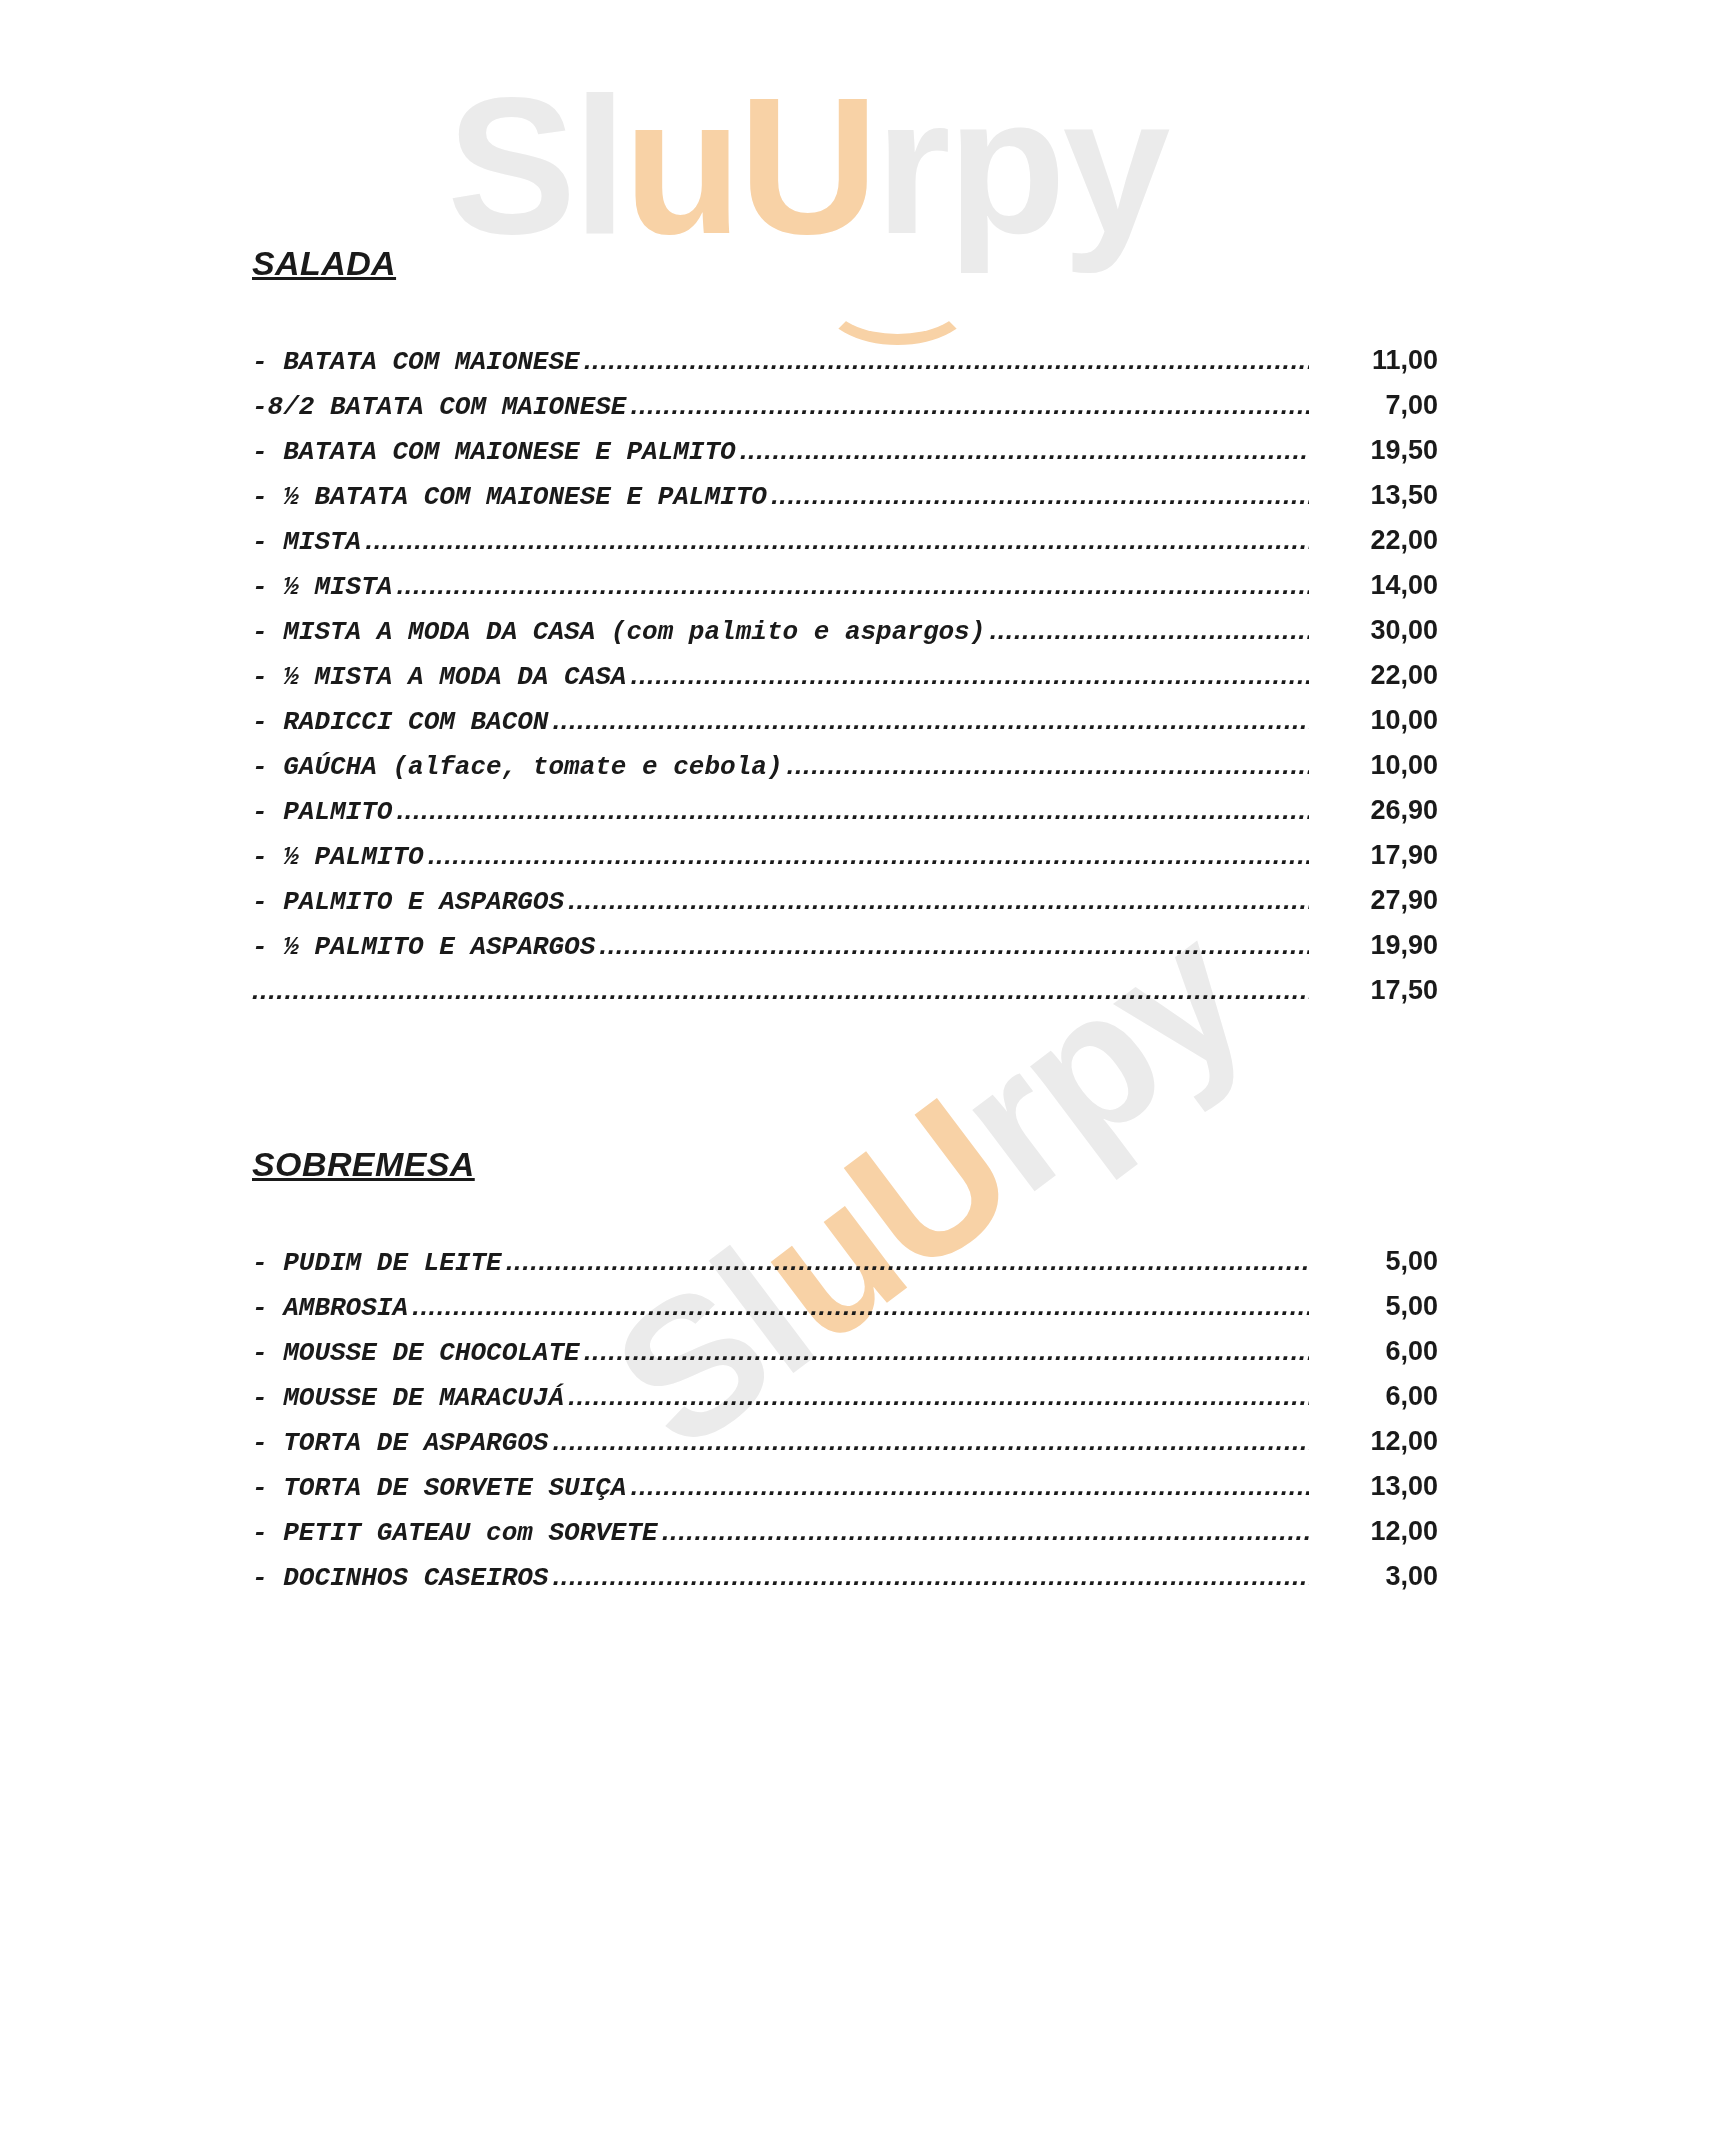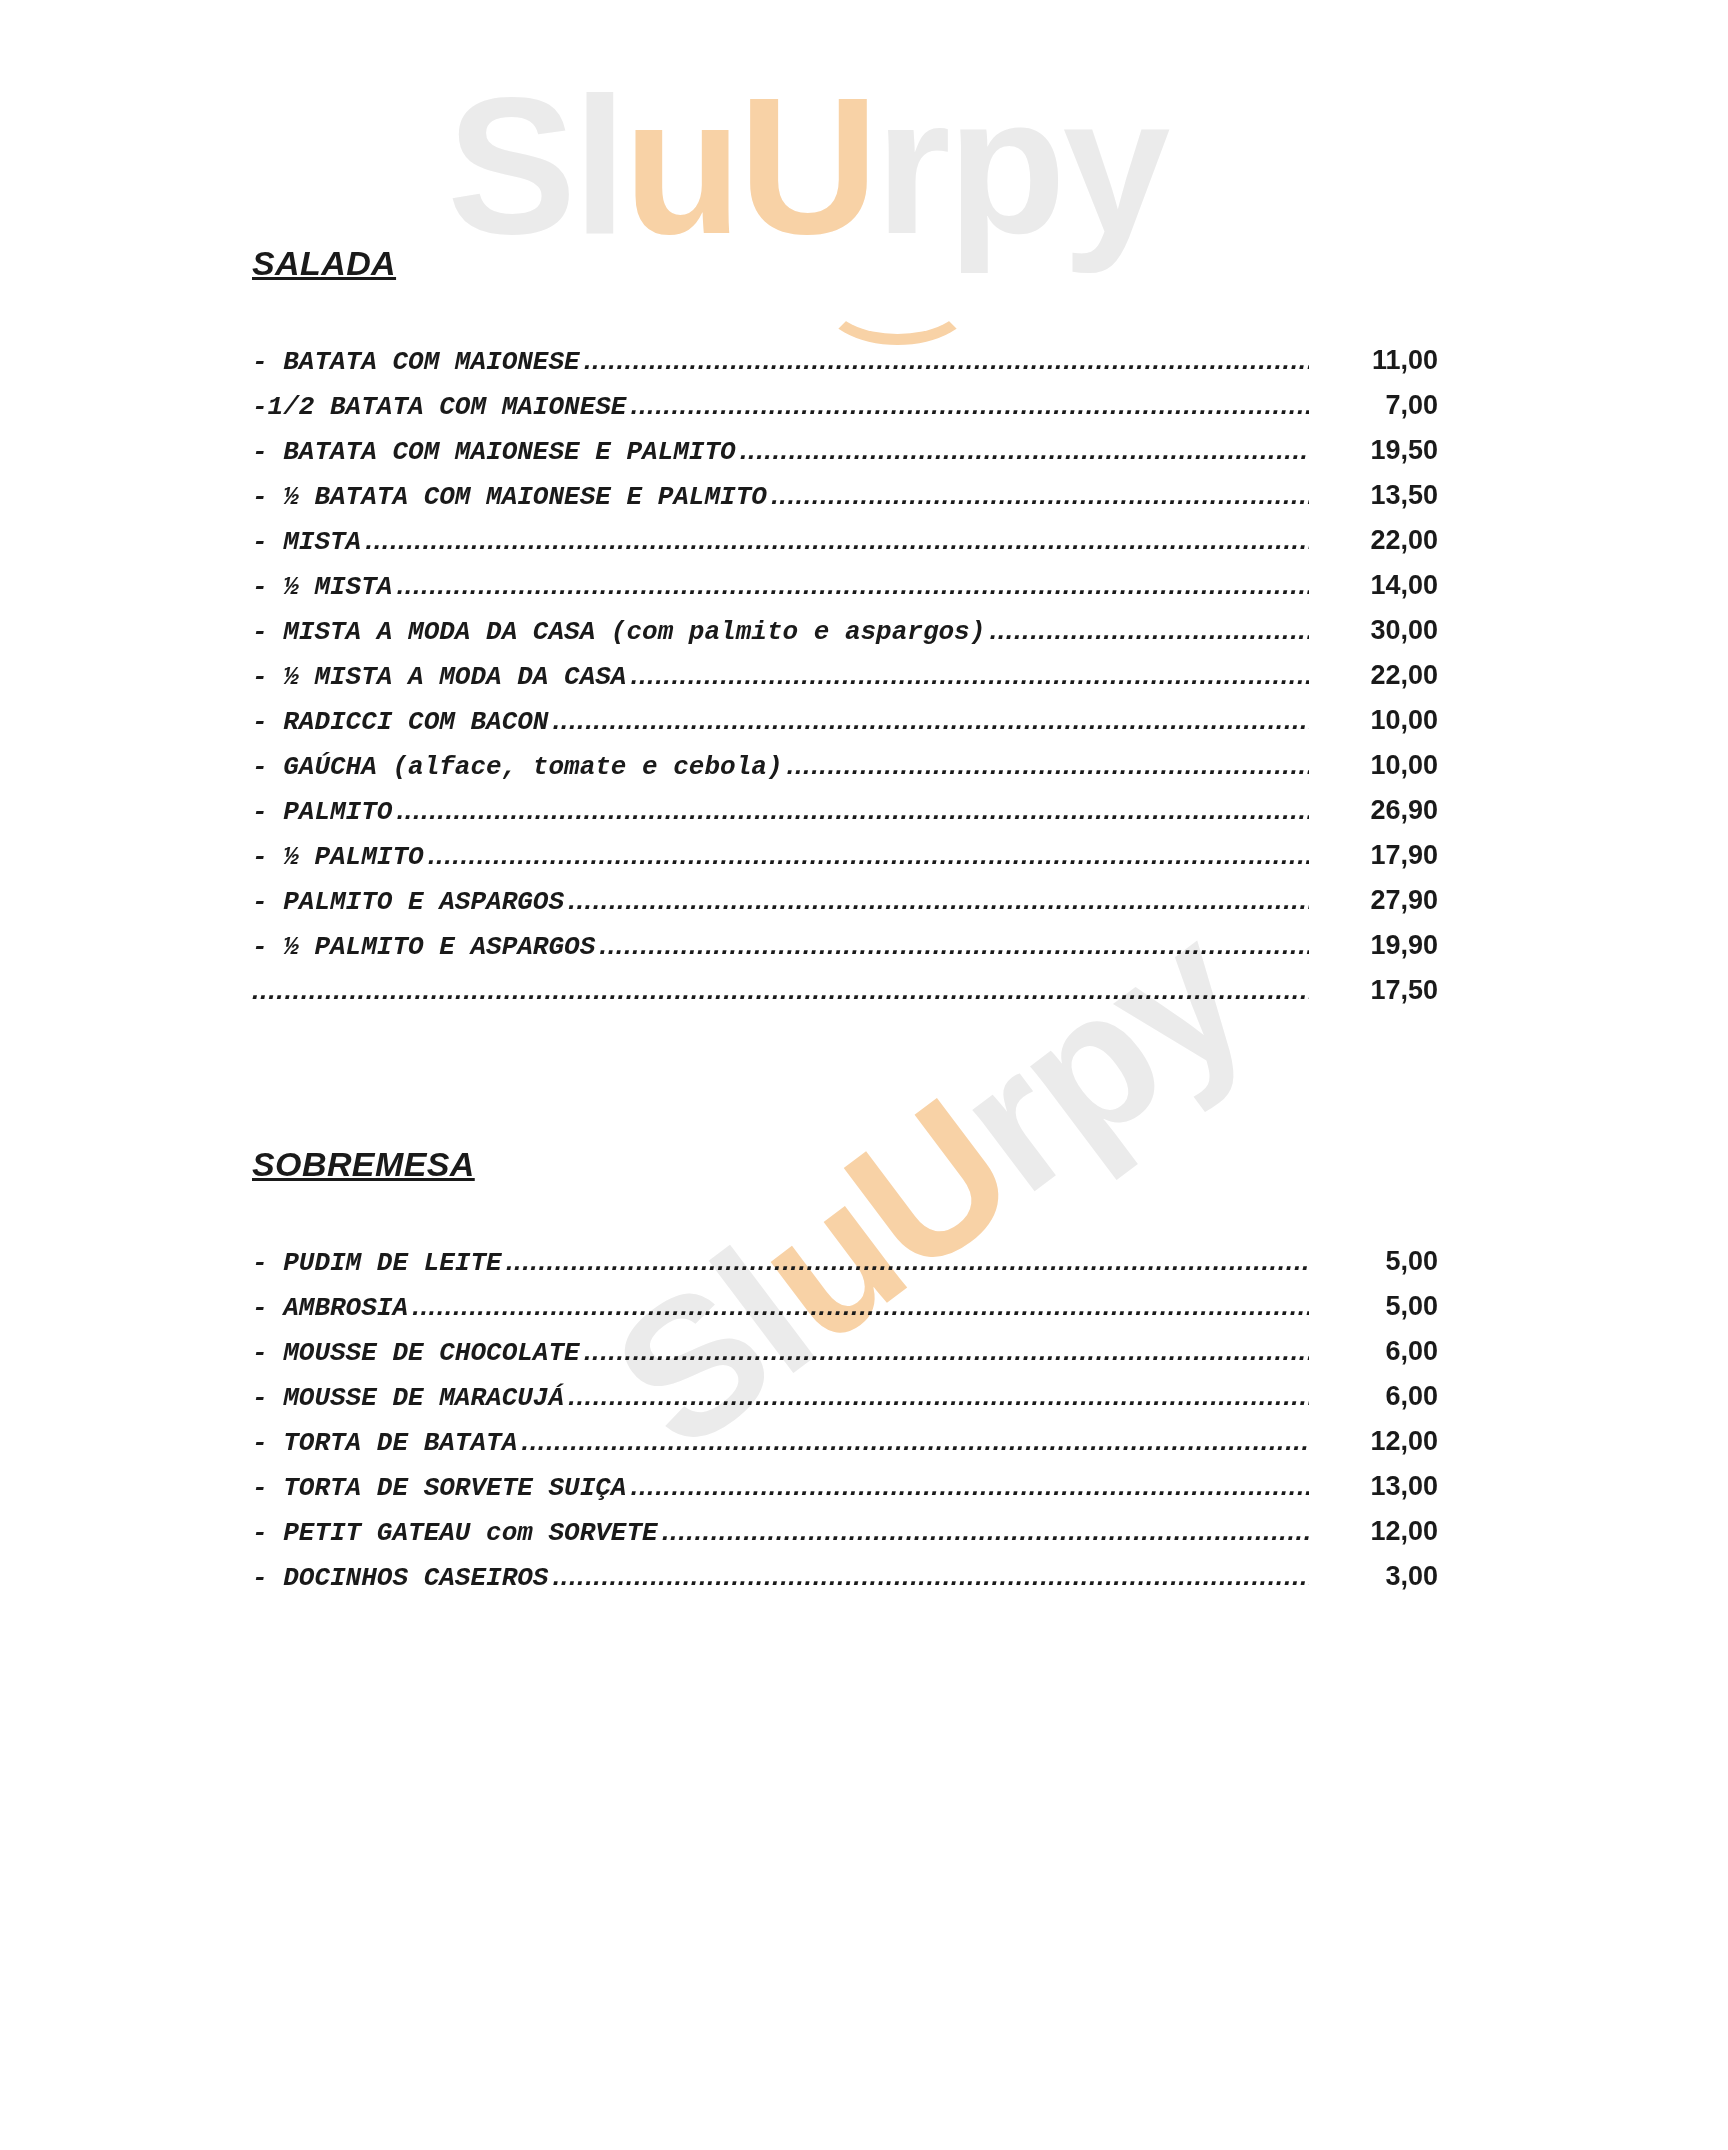--- a/index.html
+++ b/index.html
@@ -103,21 +103,21 @@
 <div class="menu-content">
     <section class="menu-section">
       <h2 class="section-title">SALADA</h2>
       <div>
         <div class="row">
           <span class="name">- BATATA COM MAIONESE</span>
           <span class="dots">....................................................................................................................................................................................................................................................................</span>
           <span class="price">11,00</span>
         </div>
         <div class="row">
-          <span class="name">-1/2 BATATA COM MAIONESE</span>
+          <span class="name">-8/2 BATATA COM MAIONESE</span>
           <span class="dots">....................................................................................................................................................................................................................................................................</span>
           <span class="price">7,00</span>
         </div>
         <div class="row">
           <span class="name">- BATATA COM MAIONESE E PALMITO</span>
           <span class="dots">....................................................................................................................................................................................................................................................................</span>
           <span class="price">19,50</span>
         </div>
         <div class="row">
           <span class="name">- ½ BATATA COM MAIONESE E PALMITO</span>
@@ -197,21 +197,21 @@
           <span class="name">- MOUSSE DE CHOCOLATE</span>
           <span class="dots">....................................................................................................................................................................................................................................................................</span>
           <span class="price">6,00</span>
         </div>
         <div class="row">
           <span class="name">- MOUSSE DE MARACUJÁ</span>
           <span class="dots">....................................................................................................................................................................................................................................................................</span>
           <span class="price">6,00</span>
         </div>
         <div class="row">
-          <span class="name">- TORTA DE BATATA</span>
+          <span class="name">- TORTA DE ASPARGOS</span>
           <span class="dots">....................................................................................................................................................................................................................................................................</span>
           <span class="price">12,00</span>
         </div>
         <div class="row">
           <span class="name">- TORTA DE SORVETE SUIÇA</span>
           <span class="dots">....................................................................................................................................................................................................................................................................</span>
           <span class="price">13,00</span>
         </div>
         <div class="row">
           <span class="name">- PETIT GATEAU com SORVETE</span>

